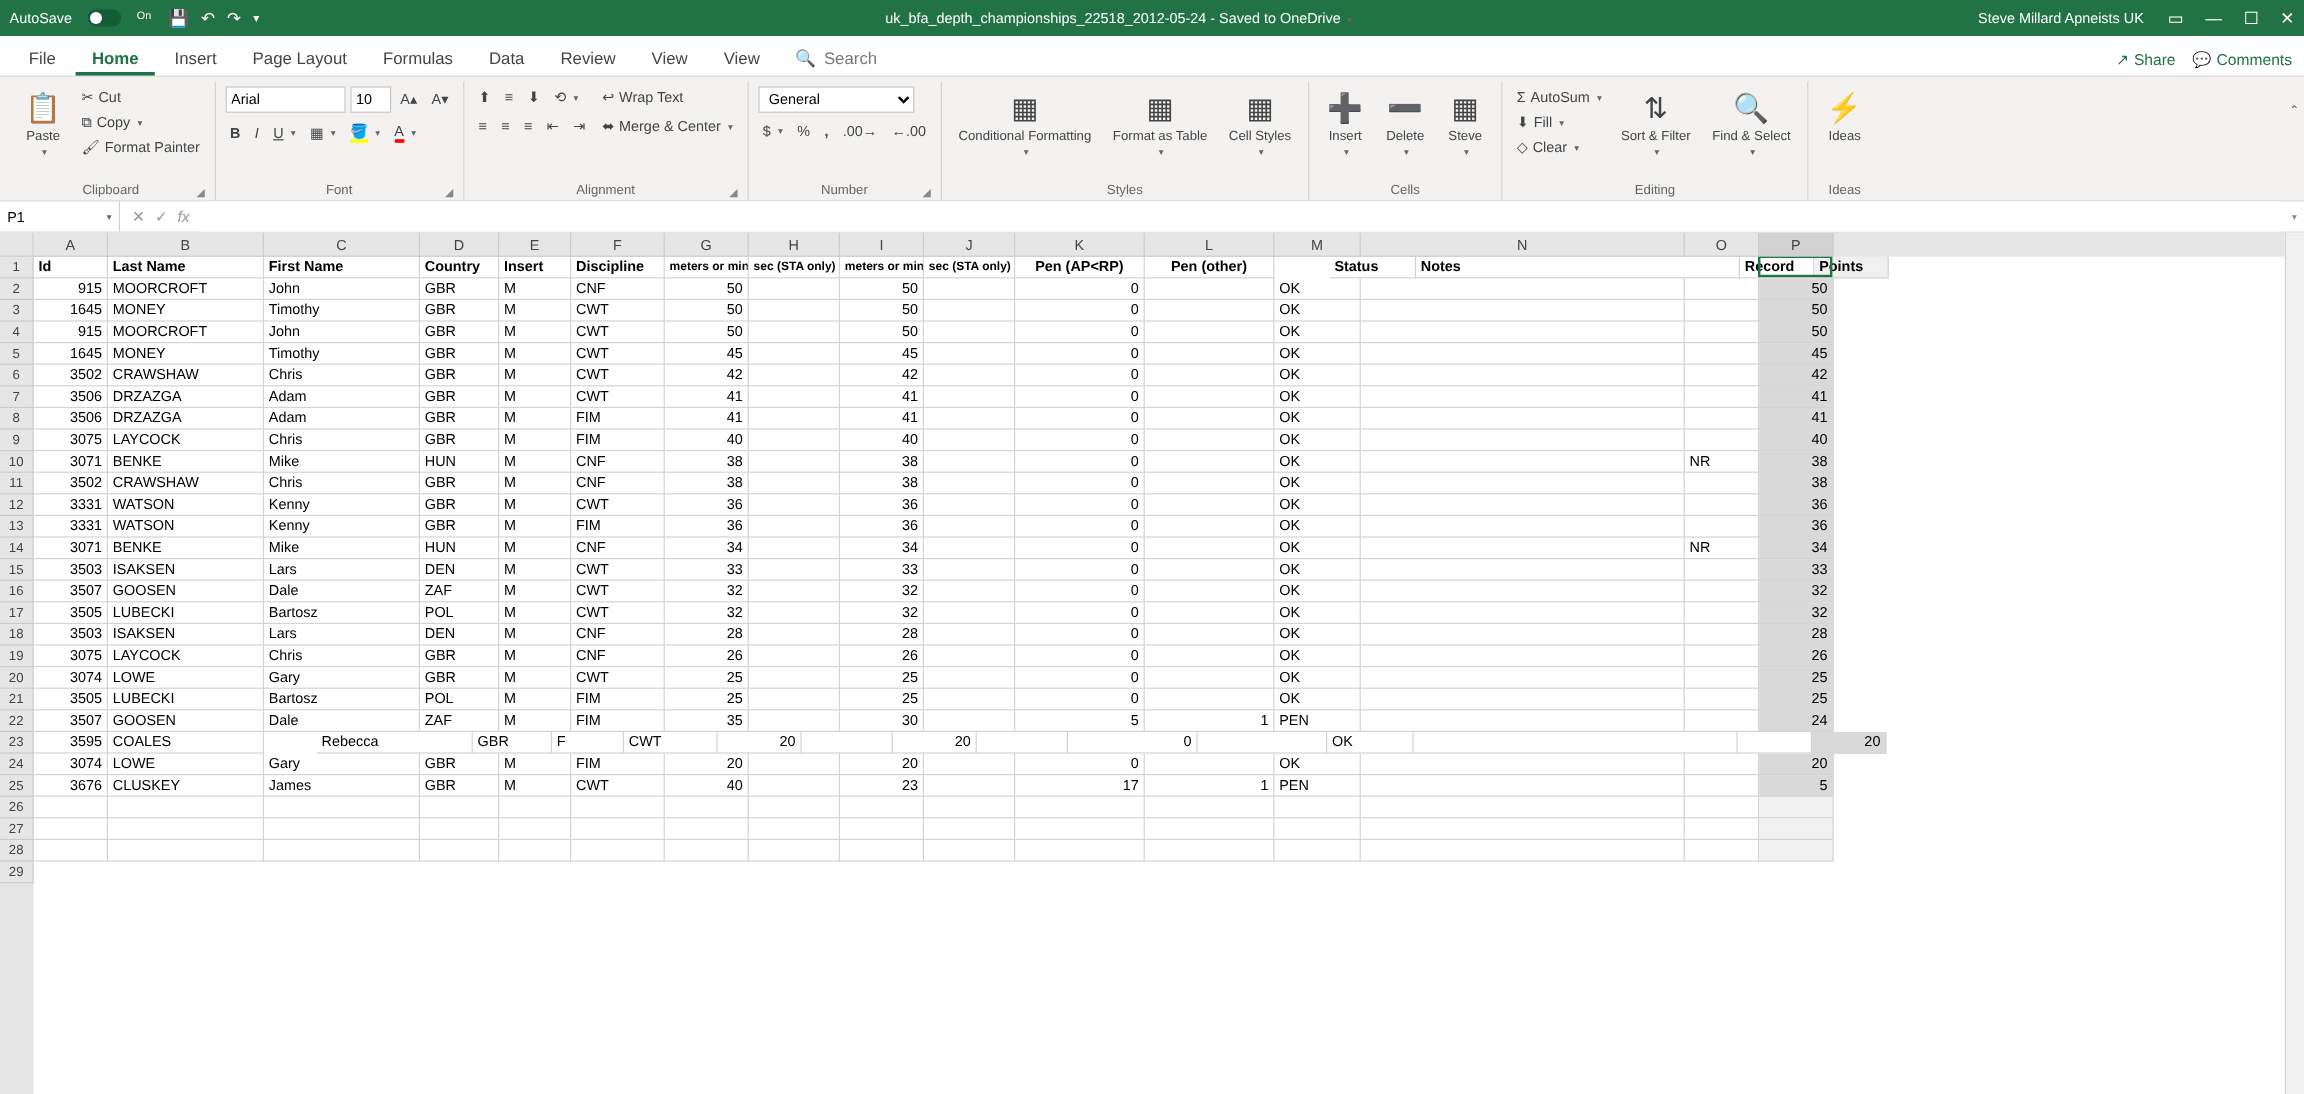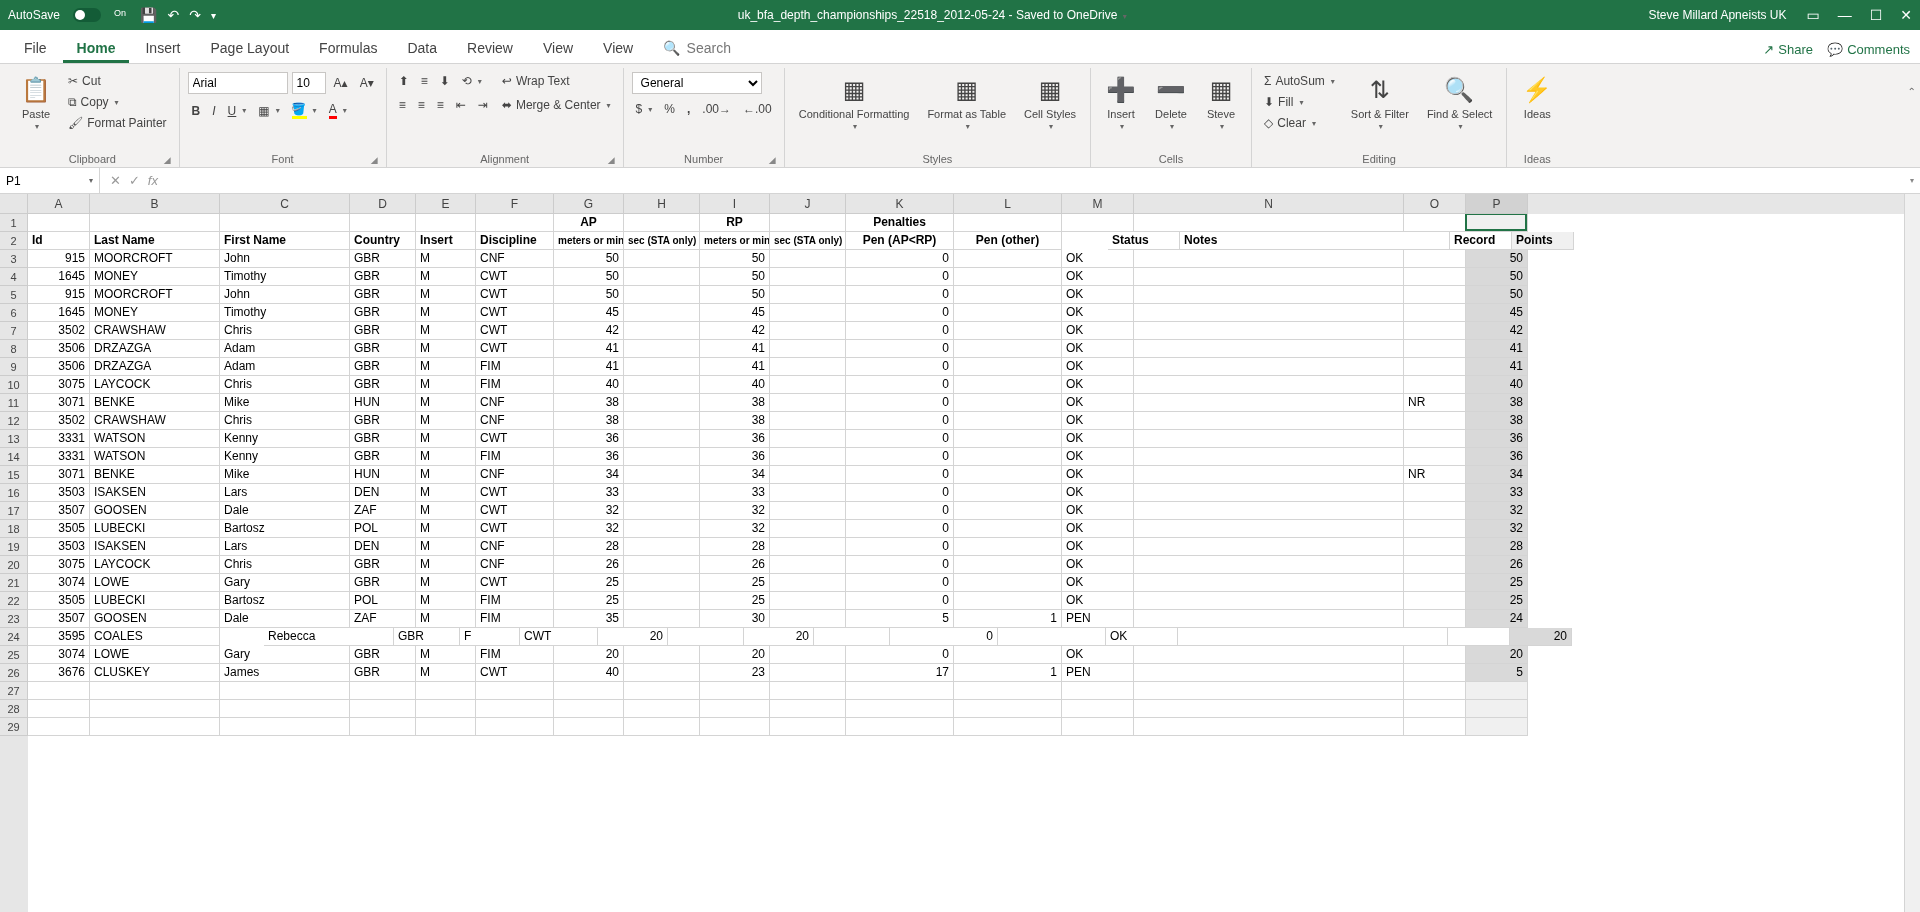--- a/index.html
+++ b/index.html
@@ -375,38 +375,20 @@
       <div class="rowhead">23</div>
       <div class="rowhead">24</div>
       <div class="rowhead">25</div>
       <div class="rowhead">26</div>
       <div class="rowhead">27</div>
       <div class="rowhead">28</div>
       <div class="rowhead">29</div>
     </div>
   <div class="cells" id="cells">
       <div class="row">
-        <div class="cell" style="width: 62px;"></div>
-        <div class="cell" style="width: 130px;"></div>
-        <div class="cell" style="width: 130px;"></div>
-        <div class="cell" style="width: 66px;"></div>
-        <div class="cell" style="width: 60px;"></div>
-        <div class="cell" style="width: 78px;"></div>
-        <div class="cell b c" style="width: 70px;">AP</div>
-        <div class="cell" style="width: 76px;"></div>
-        <div class="cell b c" style="width: 70px;">RP</div>
-        <div class="cell" style="width: 76px;"></div>
-        <div class="cell b c" style="width: 108px;">Penalties</div>
-        <div class="cell" style="width: 108px;"></div>
-        <div class="cell" style="width: 72px;"></div>
-        <div class="cell" style="width: 270px;"></div>
-        <div class="cell" style="width: 62px;"></div>
-        <div class="cell selh" style="width: 62px;"></div>
-      </div>
-      <div class="row">
         <div class="cell b" style="width: 62px;">Id</div>
         <div class="cell b" style="width: 130px;">Last Name</div>
         <div class="cell b" style="width: 130px;">First Name</div>
         <div class="cell b" style="width: 66px;">Country</div>
         <div class="cell b" style="width: 60px;">Insert</div>
         <div class="cell b" style="width: 78px;">Discipline</div>
         <div class="cell b sm" style="width: 70px;">meters or min</div>
         <div class="cell b sm" style="width: 76px;">sec (STA only)</div>
         <div class="cell b sm" style="width: 70px;">meters or min</div>
         <div class="cell b sm" style="width: 76px;">sec (STA only)</div>

